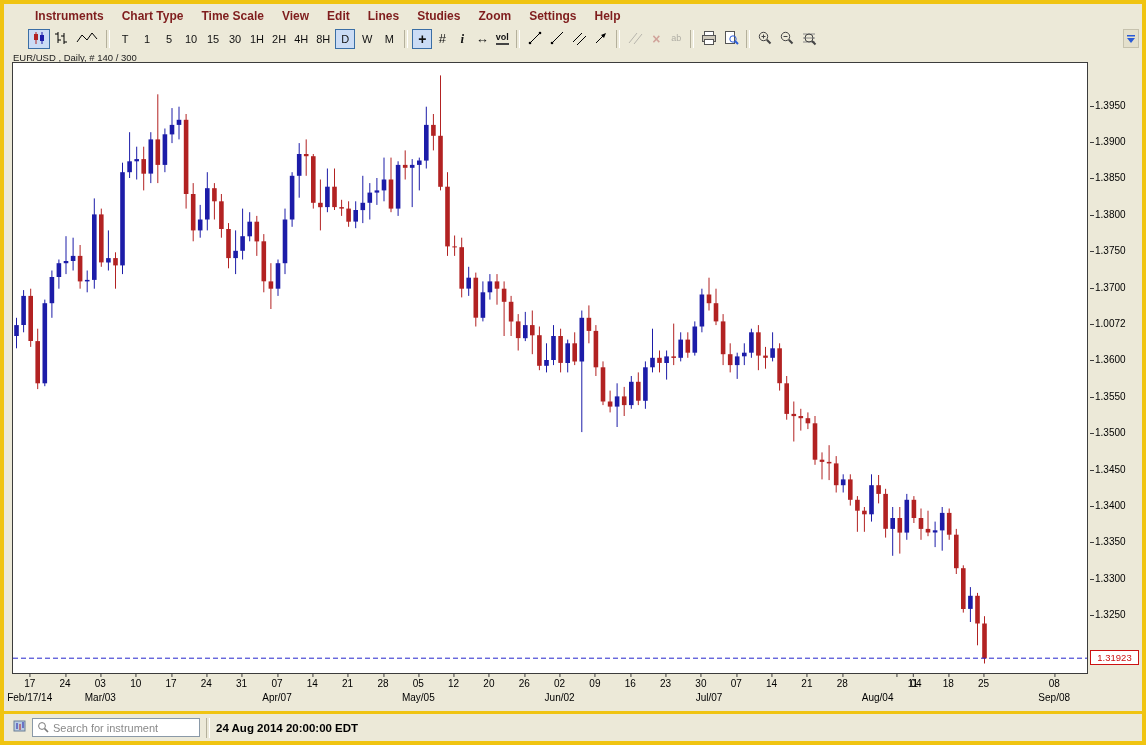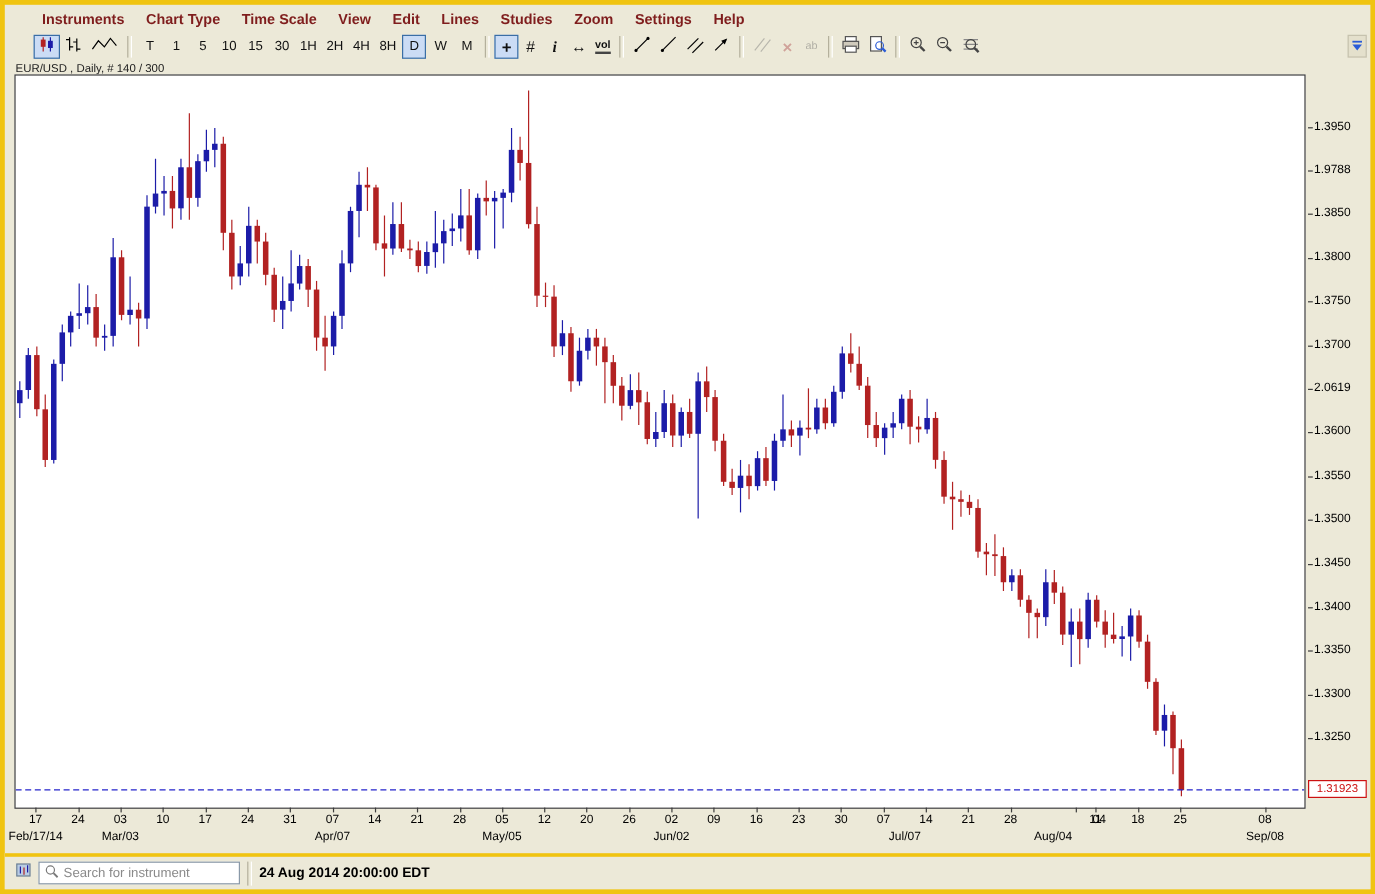--- a/index.html
+++ b/index.html
@@ -499,26 +499,26 @@
         <rect x="955.1" y="532.8" width="4.6" height="13.1" fill="#1c1ca8"></rect>
         <line x1="964.5" y1="529.9" x2="964.5" y2="582.3" stroke="#b22222" stroke-width="1"></line>
         <rect x="962.2" y="532.8" width="4.6" height="27.7" fill="#b22222"></rect>
         <line x1="971.5" y1="553.2" x2="971.5" y2="600.5" stroke="#b22222" stroke-width="1"></line>
         <rect x="969.2" y="560.5" width="4.6" height="34.9" fill="#b22222"></rect>
         <line x1="0" y1="595.2" x2="1074" y2="595.2" stroke="#2525cc" stroke-width="1" stroke-dasharray="5,3"></line>
       </svg>
   </div>
   <div id="y-axis">
       <div class="ytick" style="top: 96px;">1.3950</div>
-      <div class="ytick" style="top: 132px;">1.9788</div>
+      <div class="ytick" style="top: 132px;">1.3900</div>
       <div class="ytick" style="top: 168px;">1.3850</div>
       <div class="ytick" style="top: 205px;">1.3800</div>
       <div class="ytick" style="top: 241px;">1.3750</div>
       <div class="ytick" style="top: 278px;">1.3700</div>
-      <div class="ytick" style="top: 314px;">2.0619</div>
+      <div class="ytick" style="top: 314px;">1.0072</div>
       <div class="ytick" style="top: 350px;">1.3600</div>
       <div class="ytick" style="top: 387px;">1.3550</div>
       <div class="ytick" style="top: 423px;">1.3500</div>
       <div class="ytick" style="top: 460px;">1.3450</div>
       <div class="ytick" style="top: 496px;">1.3400</div>
       <div class="ytick" style="top: 532px;">1.3350</div>
       <div class="ytick" style="top: 569px;">1.3300</div>
       <div class="ytick" style="top: 605px;">1.3250</div>
     </div>
   <div id="x-axis">
@@ -549,21 +549,21 @@
       <div class="xtick" style="left: 884px; padding-left: 40px;">04</div>
       <div class="xtick" style="left: 900.9px;">11</div>
       <div class="xtick" style="left: 936.2px;">18</div>
       <div class="xtick" style="left: 971.5px;">25</div>
       <div class="xtick" style="left: 1042.2px;">08</div>
       <div class="xmonth" style="left: 17.7px;">Feb/17/14</div>
       <div class="xmonth" style="left: 88.3px;">Mar/03</div>
       <div class="xmonth" style="left: 265px;">Apr/07</div>
       <div class="xmonth" style="left: 406.3px;">May/05</div>
       <div class="xmonth" style="left: 547.6px;">Jun/02</div>
-      <div class="xmonth" style="left: 742px;">Jul/07</div>
+      <div class="xmonth" style="left: 697px;">Jul/07</div>
       <div class="xmonth" style="left: 865.6px;">Aug/04</div>
       <div class="xmonth" style="left: 1042.2px;">Sep/08</div>
     </div>
   <div id="price-box" style="top: 646px;">1.31923</div>
 
   <div class="statusbar">
     <span class="sb-icon">
         <span><svg width="14" height="14">
             <rect x="1" y="2" width="11" height="10" fill="#b8cce4" stroke="#6b7f95"></rect>
             <line x1="4" y1="4" x2="4" y2="10" stroke="#1c1ca8"></line>

